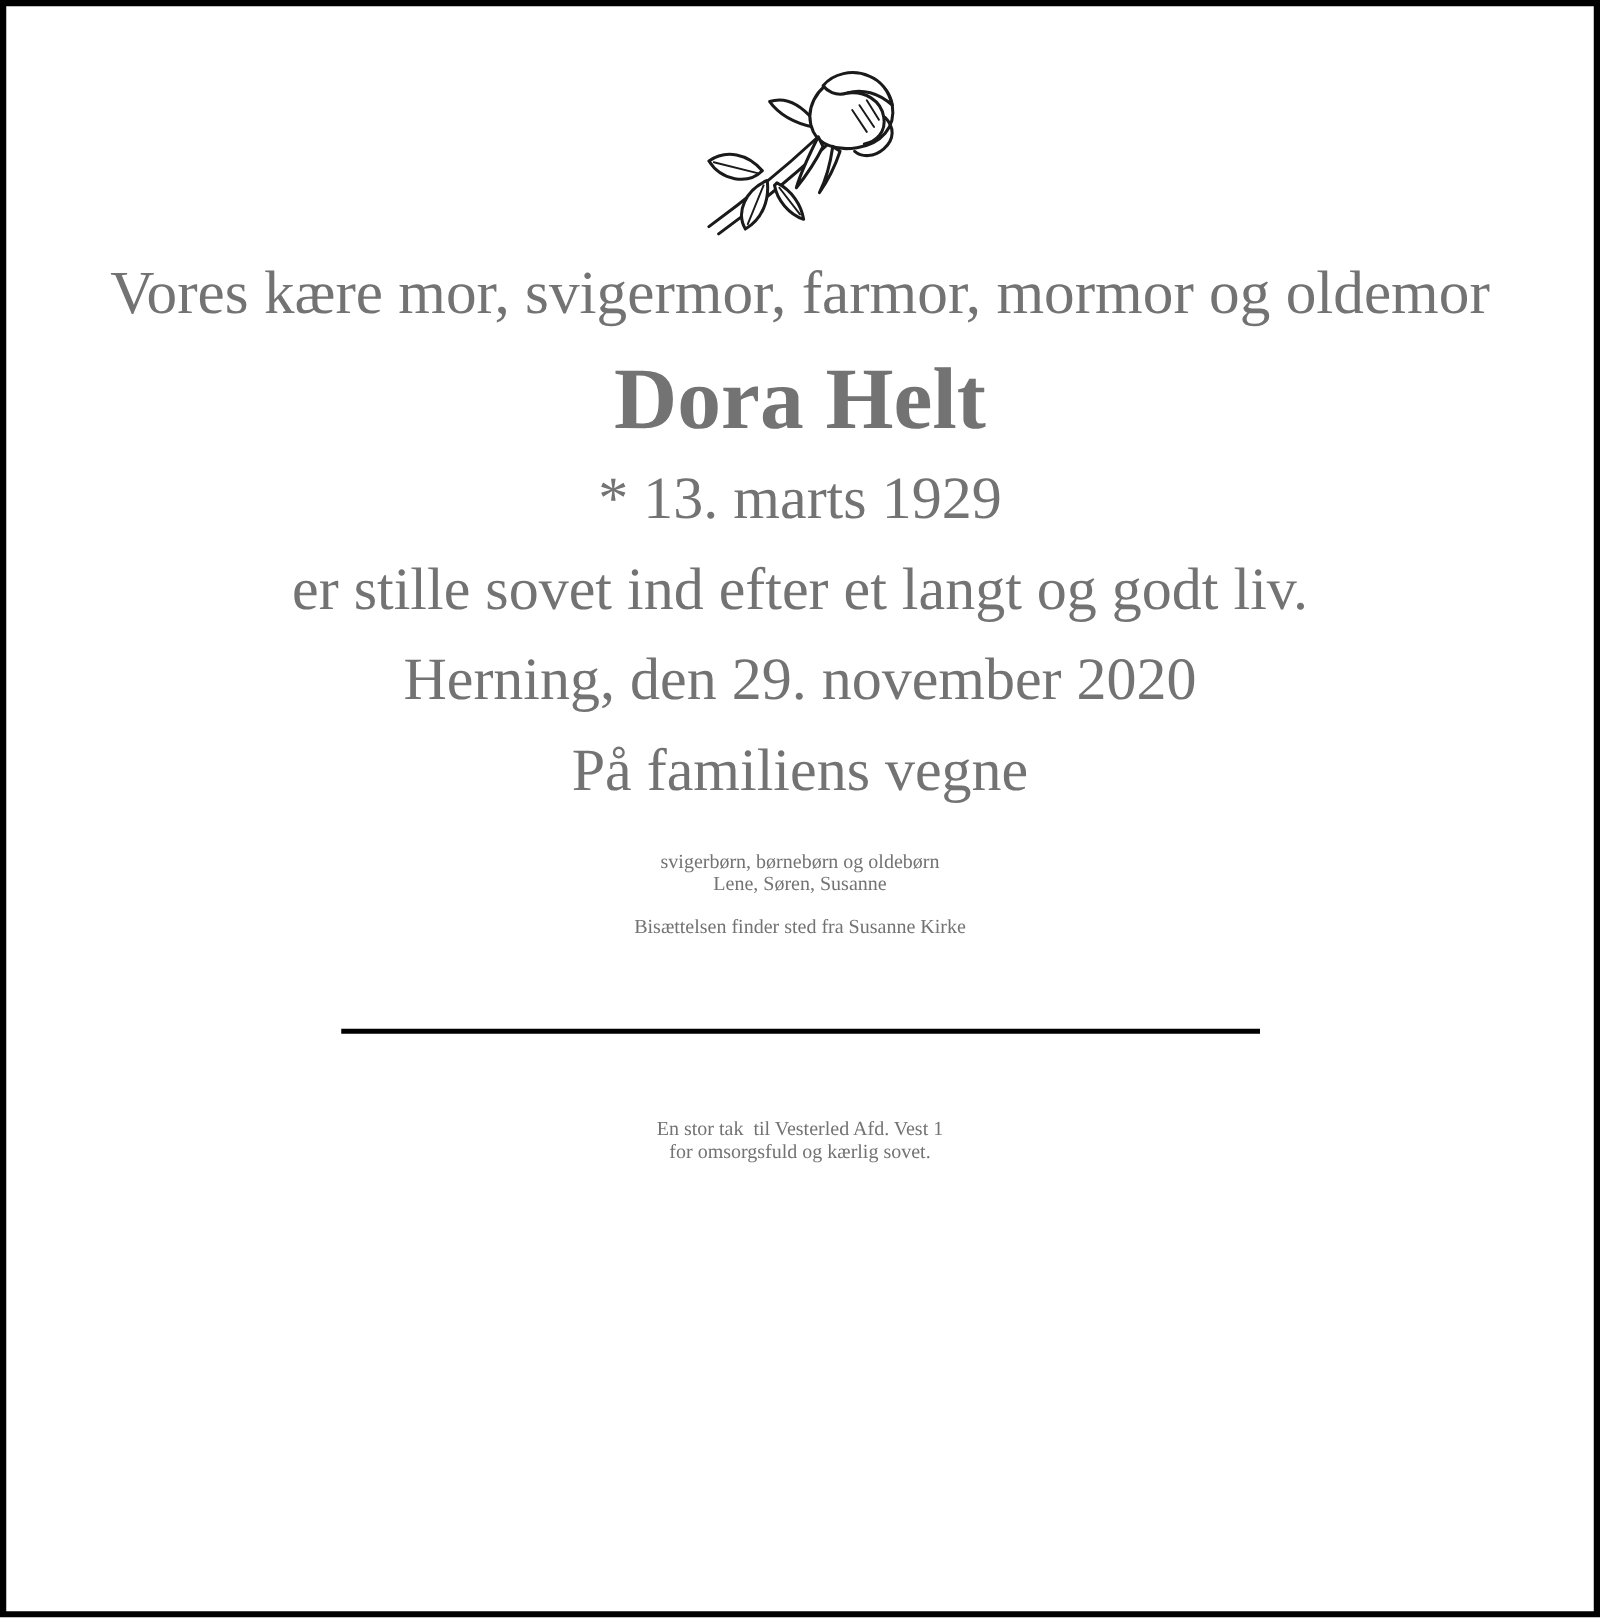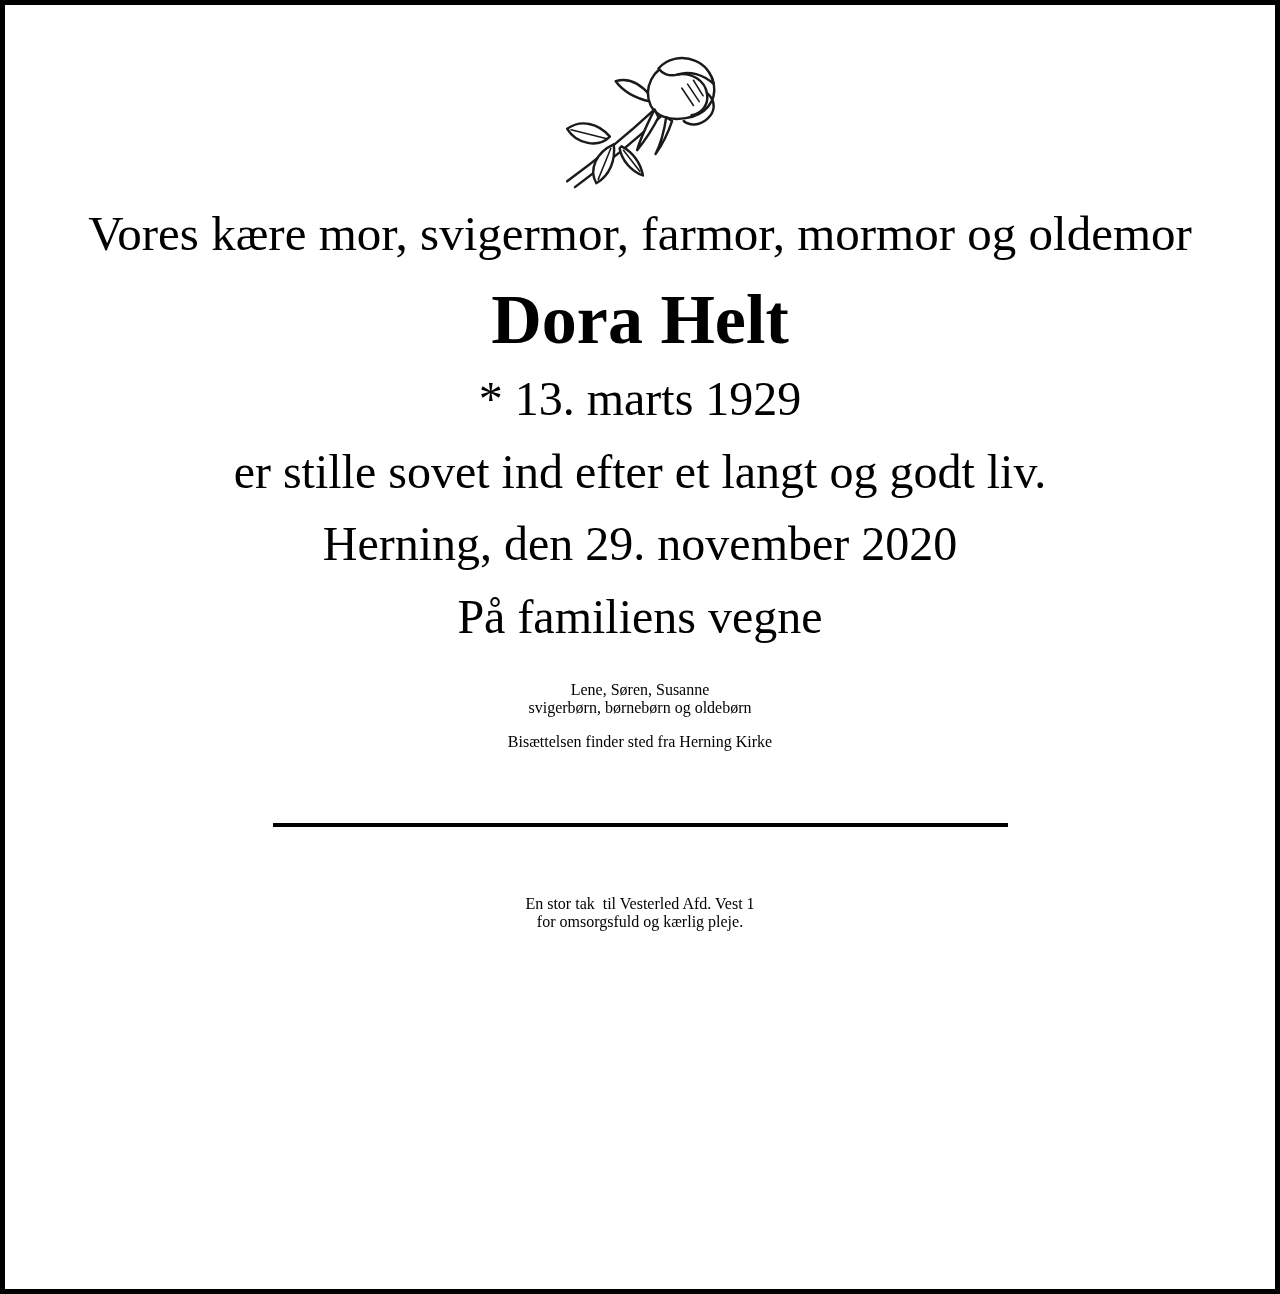--- a/index.html
+++ b/index.html
@@ -8,21 +8,21 @@
     background: #ffffff;
   }
   .page {
     position: relative;
     width: 1280px;
     height: 1294px;
     box-sizing: border-box;
     border: 5px solid #000000;
     background: #ffffff;
     font-family: "Liberation Serif", "DejaVu Serif", serif;
-    color: #000000;
+    color: #737373;
     text-align: center;
     overflow: hidden;
   }
   .rose {
     margin-top: 50px;
     height: 136px;
     display: flex;
     justify-content: center;
     align-items: center;
   }
@@ -109,30 +109,30 @@
   <p class="line">* 13. marts 1929</p>
 
   <p class="line">er stille sovet ind efter et langt og godt liv.</p>
 
   <p class="line">Herning, den 29. november 2020</p>
 
   <p class="line">På familiens vegne</p>
 
   <p class="line bold two-line">
     </p>
+    <div>svigerbørn, børnebørn og oldebørn</div>
     <div>Lene, Søren, Susanne</div>
-    <div>svigerbørn, børnebørn og oldebørn</div>
   <p></p>
 
   <p class="line two-line">
     </p>
-    <div>Bisættelsen finder sted fra Herning Kirke</div>
+    <div>Bisættelsen finder sted fra Susanne Kirke</div>
   <p></p>
 
   <div class="divider"></div>
 
   <p class="thanks two-line">
     </p>
     <div class="pre">En stor tak  til Vesterled Afd. Vest 1</div>
-    <div>for omsorgsfuld og kærlig pleje.</div>
+    <div>for omsorgsfuld og kærlig sovet.</div>
   <p></p>
 
 </div>
 
 </body></html>

